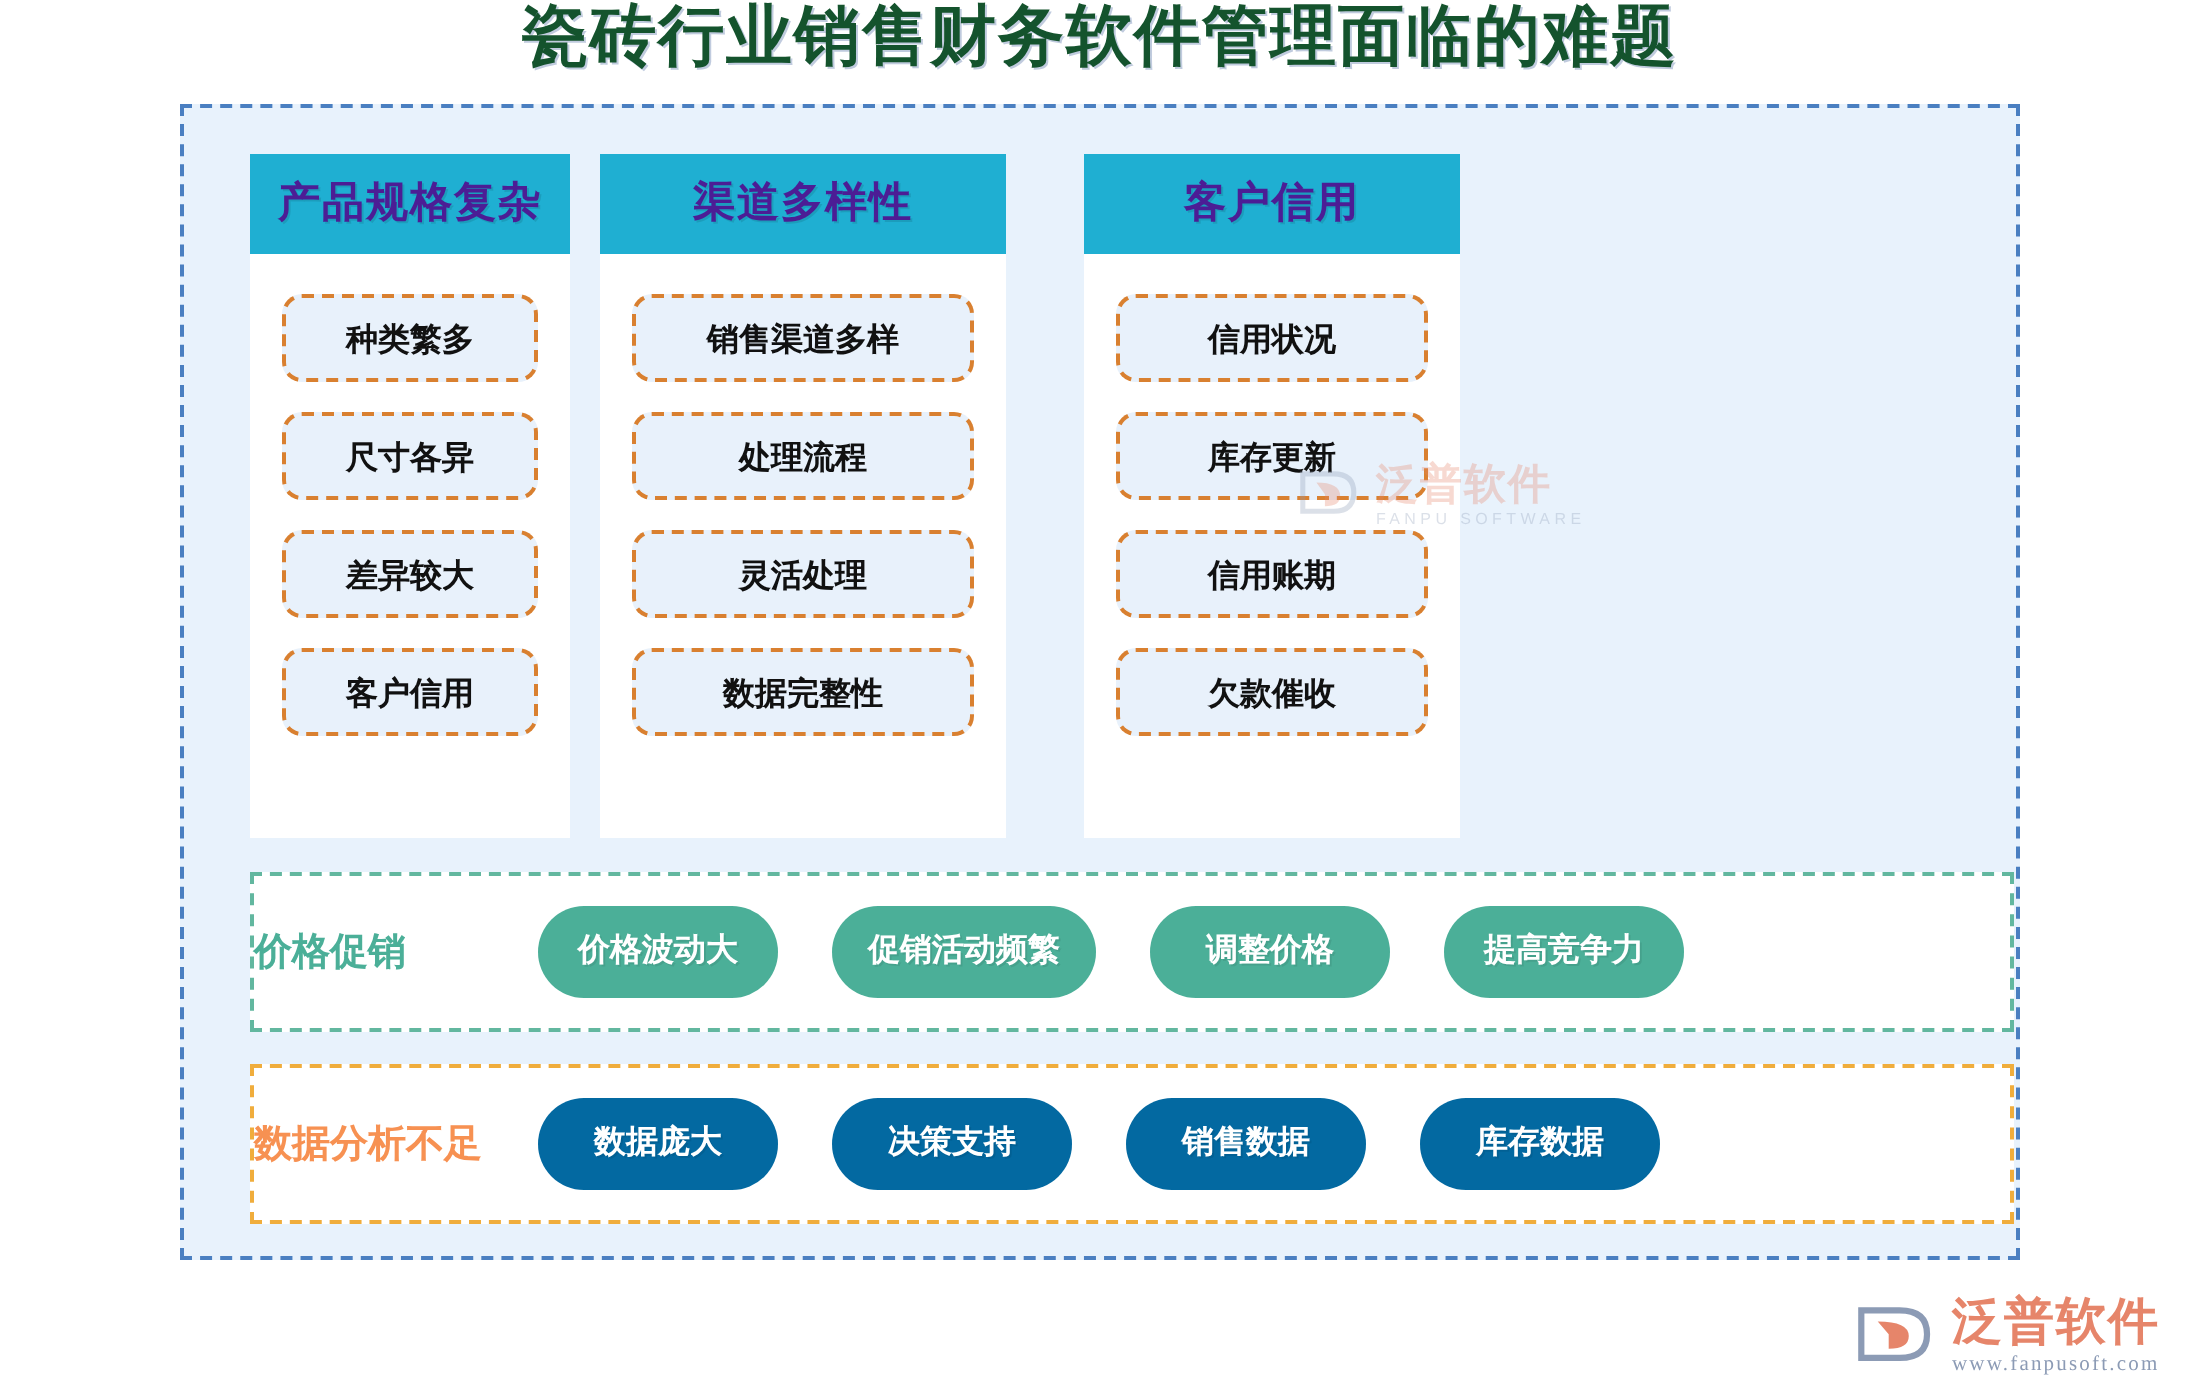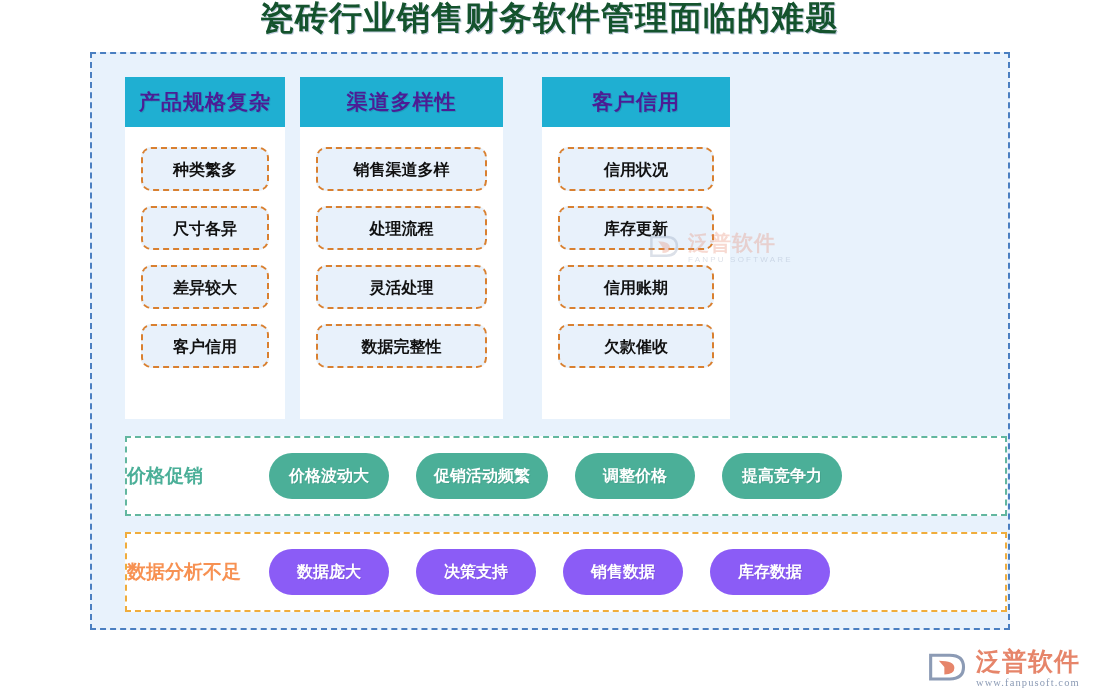--- a/index.html
+++ b/index.html
@@ -147,21 +147,21 @@
     border-radius: 28px;
     height: 46px;
     line-height: 46px;
     text-align: center;
     padding: 0 18px;
     min-width: 120px;
     box-sizing: border-box;
     text-shadow: 1px 1px 0 rgba(0,0,0,0.08);
   }
   .pill-green  { background: #4BAF98; }
-  .pill-orange { background: #8b5cf6; }
+  .pill-orange { background: #0369a1; }
 
   
   .watermark-center {
     position: absolute;
     left: 648px;
     top: 232px;
     display: flex;
     align-items: center;
     opacity: 0.30;
     pointer-events: none;

